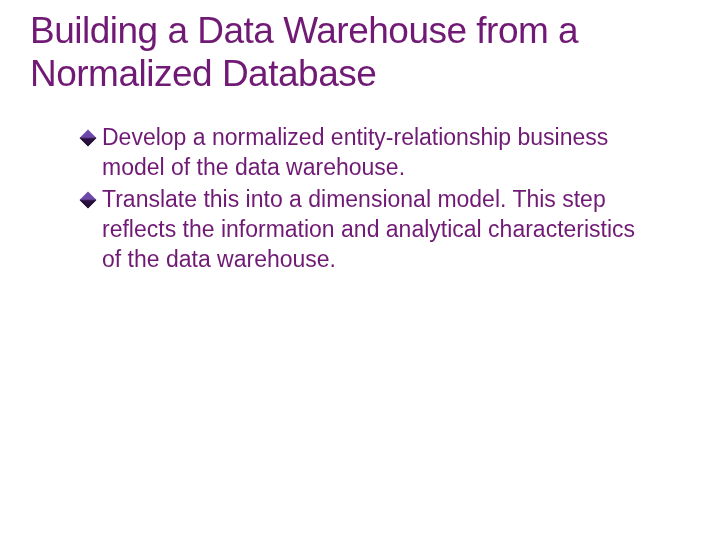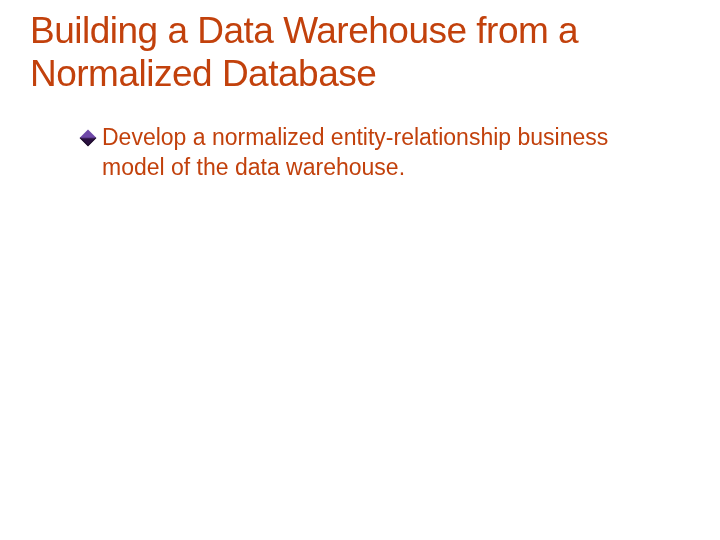--- a/index.html
+++ b/index.html
@@ -11,21 +11,21 @@
     font-family: Verdana, Geneva, sans-serif;
   }
   .slide {
     width: 720px;
     height: 540px;
     box-sizing: border-box;
     padding: 10px 30px 30px 30px;
   }
   .title {
     font-family: Tahoma, Verdana, sans-serif;
-    color: #c2410c;
+    color: #701a75;
     font-size: 37px;
     line-height: 1.15;
     font-weight: 400;
     margin: 0 0 28px 0;
     letter-spacing: -0.5px;
   }
   .body {
     padding-left: 48px;
     padding-right: 40px;
   }
@@ -44,32 +44,36 @@
     flex: 0 0 auto;
     width: 12px;
     height: 12px;
     margin: 9px 8px 0 4px;
     background: linear-gradient(135deg, #6e48a8 0%, #6e48a8 45%, #2a1040 55%, #2a1040 100%);
     transform: rotate(45deg);
     box-shadow: inset -1px -1px 0 rgba(0,0,0,0.4);
   }
   .bullet-text {
     flex: 1 1 auto;
-    color: #c2410c;
+    color: #701a75;
     font-size: 23px;
     line-height: 1.3;
   }
 </style>
 </head>
 <body>
 
 <div class="slide">
   <h1 class="title">Building a Data Warehouse from a Normalized Database</h1>
   <div class="body">
 
     <div class="bullet-row">
       <div class="bullet-icon"></div>
       <div class="bullet-text">Develop a normalized entity-relationship business model of the data warehouse.</div>
     </div>
 
+    <div class="bullet-row">
+      <div class="bullet-icon"></div>
+      <div class="bullet-text">Translate this into a dimensional model. This step reflects the information and analytical characteristics of the data warehouse.</div>
+    </div>
 
   </div>
 </div>
 
 </body></html>

